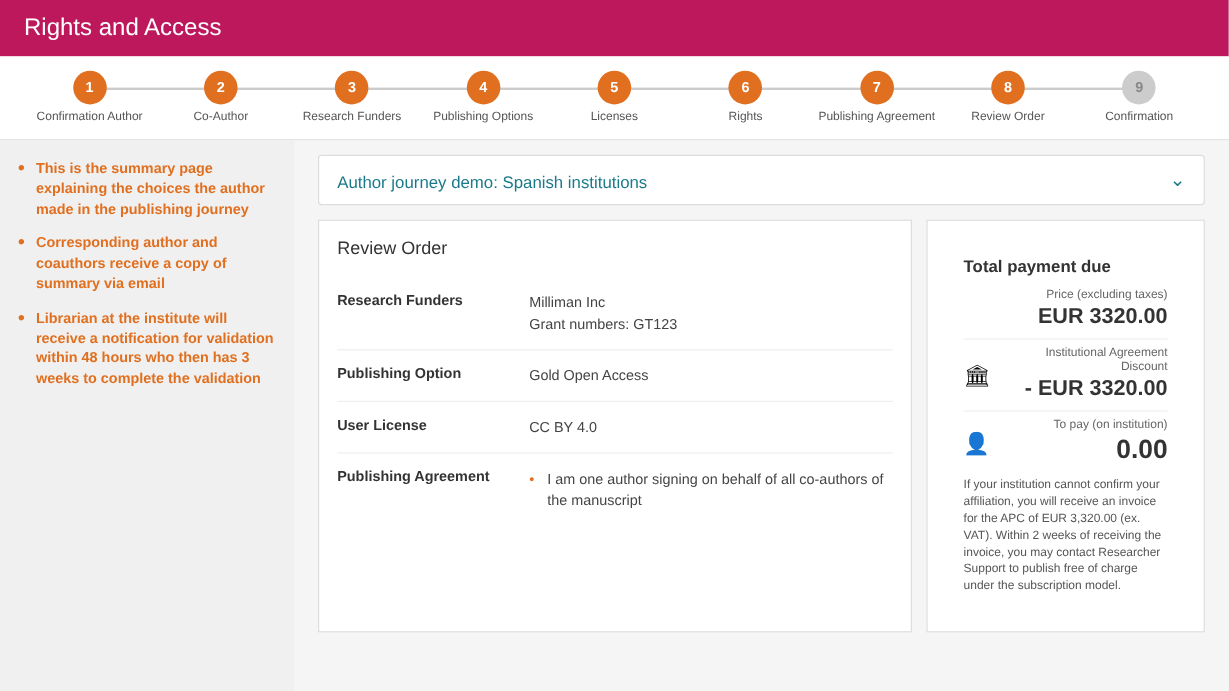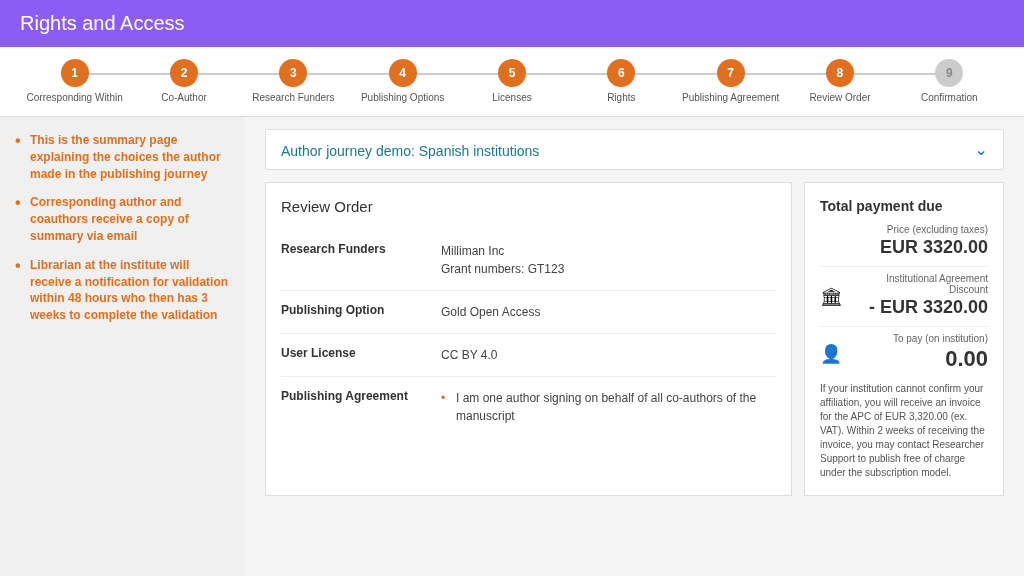--- a/index.html
+++ b/index.html
@@ -1,18 +1,18 @@
 <!DOCTYPE html>
 <html><head>
   <meta charset="utf-8">
   <style>
     * { box-sizing: border-box; margin: 0; padding: 0; }
     body { font-family: Arial, sans-serif; font-size: 13px; background: #f5f5f5; width: 1024px; height: 576px; overflow: hidden; }
 
-    .header { background: #8b5cf6; color: white; padding: 12px 20px; }
+    .header { background: #be185d; color: white; padding: 12px 20px; }
     .header h1 { font-size: 20px; font-weight: normal; }
 
     .stepper { background: white; padding: 12px 20px; display: flex; align-items: flex-start; border-bottom: 1px solid #ddd; }
     .step { display: flex; flex-direction: column; align-items: center; flex: 1; position: relative; }
     .step::after { content: ''; position: absolute; top: 14px; left: 60%; width: 80%; height: 2px; background: #ccc; z-index: 0; }
     .step:last-child::after { display: none; }
     .step-circle { width: 28px; height: 28px; border-radius: 50%; display: flex; align-items: center; justify-content: center; font-size: 12px; font-weight: bold; color: white; z-index: 1; }
     .step-circle.completed { background: #e07020; }
     .step-circle.inactive { background: #ccc; color: #888; }
     .step-label { font-size: 10px; color: #555; text-align: center; margin-top: 4px; line-height: 1.3; }
@@ -36,21 +36,21 @@
     .review-order h3 { font-size: 15px; font-weight: normal; margin-bottom: 15px; color: #333; }
     .review-row { display: flex; padding: 12px 0; border-bottom: 1px solid #eee; }
     .review-row:last-child { border-bottom: none; }
     .review-label { width: 160px; font-weight: bold; font-size: 12px; color: #333; flex-shrink: 0; }
     .review-value { flex: 1; font-size: 12px; color: #444; line-height: 1.5; }
     .review-value ul { list-style: none; padding: 0; }
     .review-value ul li { position: relative; padding-left: 15px; }
     .review-value ul li::before { content: '•'; position: absolute; left: 0; color: #e07020; }
     .review-date { font-size: 12px; color: #666; margin-top: 12px; }
 
-    .payment-box { width: 200px; background: white; border: 1px solid #ddd; padding: 15px; flex-shrink: 0; height: fit-content; }
+    .payment-box { width: 232px; background: white; border: 1px solid #ddd; padding: 30px; flex-shrink: 0; height: fit-content; }
     .payment-box h4 { font-size: 14px; font-weight: bold; color: #333; margin-bottom: 10px; }
     .payment-section { margin-bottom: 8px; }
     .payment-label { font-size: 10px; color: #666; text-align: right; }
     .payment-amount { font-size: 18px; font-weight: bold; color: #333; text-align: right; margin: 2px 0; }
     .payment-amount.discount { color: #333; }
     .payment-amount.zero { font-size: 22px; }
     .payment-row { display: flex; align-items: center; gap: 8px; margin-bottom: 6px; }
     .payment-text { font-size: 10px; color: #555; line-height: 1.4; margin-top: 8px; }
     .divider { border: none; border-top: 1px solid #eee; margin: 6px 0; }
   </style>
@@ -59,21 +59,21 @@
 
 <div>
   <div class="header">
     <h1>Rights and Access</h1>
   </div>
 </div>
 
 <div class="stepper" id="stepper-container">
     <div class="step">
       <div class="step-circle completed">1</div>
-      <div class="step-label">Corresponding Within</div>
+      <div class="step-label">Confirmation Author</div>
     </div>
     <div class="step">
       <div class="step-circle completed">2</div>
       <div class="step-label">Co-Author</div>
     </div>
     <div class="step">
       <div class="step-circle completed">3</div>
       <div class="step-label">Research Funders</div>
     </div>
     <div class="step">

